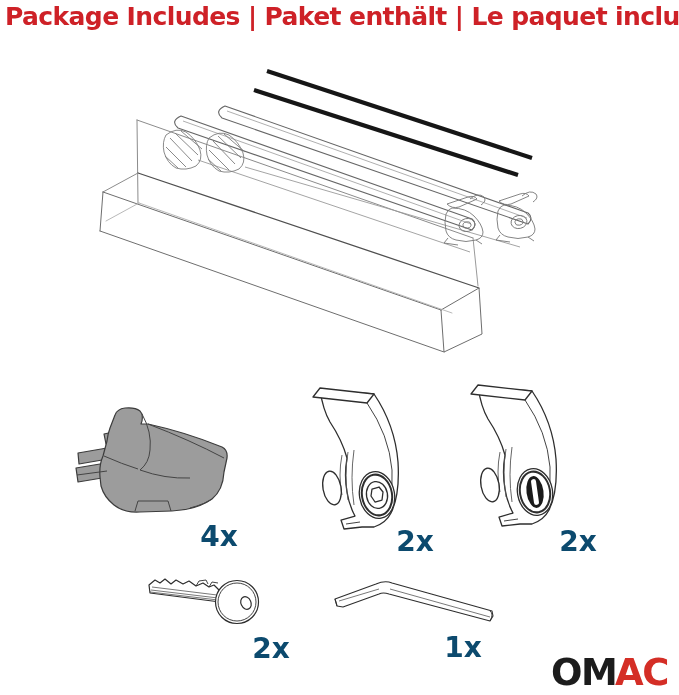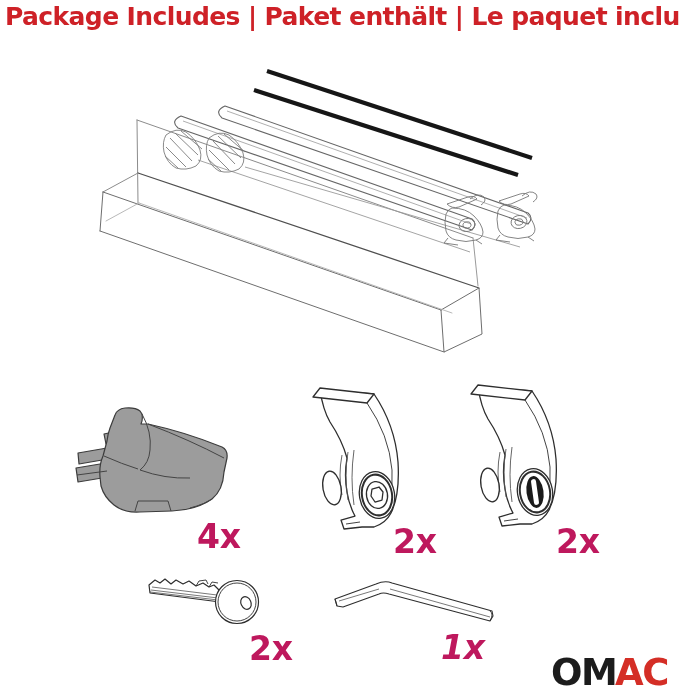--- a/index.html
+++ b/index.html
@@ -10,21 +10,21 @@
   .title {
     position:absolute; left:5px; top:2px; width:672px;
     font-family:"DejaVu Sans", sans-serif;
     font-size:25px; font-weight:700; letter-spacing:-0.6px;
     color:#ce2127; white-space:nowrap;
   }
   .art { position:absolute; left:0; top:0; }
   .qty {
     position:absolute; transform:translate(-50%,-50%);
     font-family:"DejaVu Sans", sans-serif;
-    font-size:33px; font-weight:800; color:#be185d; letter-spacing:0;
+    font-size:28px; font-weight:800; color:#0c4a6e; letter-spacing:0;
   }
   .logo {
     position:absolute; right:3px; bottom:3px; width:126px; height:40px;
   }
   .logo text {
     font-family:"DejaVu Sans", sans-serif;
     font-size:37px; font-weight:800; letter-spacing:-1.5px;
   }
   .logo .lb { fill:#1c1c1c; }
   .logo .lr { fill:#d42e26; }
@@ -179,20 +179,20 @@
       <path d="M339,601 L379,589 M390,589 L490,617" fill="none" stroke-width="0.8" stroke="#555555"></path>
       <path d="M490,611 Q494,614 490,621" fill="none" stroke-width="0.9"></path>
       <path d="M337,606 L335,599" fill="none" stroke-width="0.9"></path>
     </g>
   </svg>
 
   <div class="qty" style="left:219px; top:536px;">4x</div>
   <div class="qty" style="left:415px; top:541px;">2x</div>
   <div class="qty" style="left:578px; top:541px;">2x</div>
   <div class="qty" style="left:271px; top:648px;">2x</div>
-  <div class="qty" style="left:463px; top:647px;font-style:italic;">1x</div>
+  <div class="qty" style="left:463px; top:647px;">1x</div>
 
   <svg class="logo" viewBox="0 0 126 40">
     <text x="1" y="33" class="lb">OM</text>
     <text x="65" y="33" class="lr">AC</text>
   </svg>
 
 </div>
 
 </body></html>

